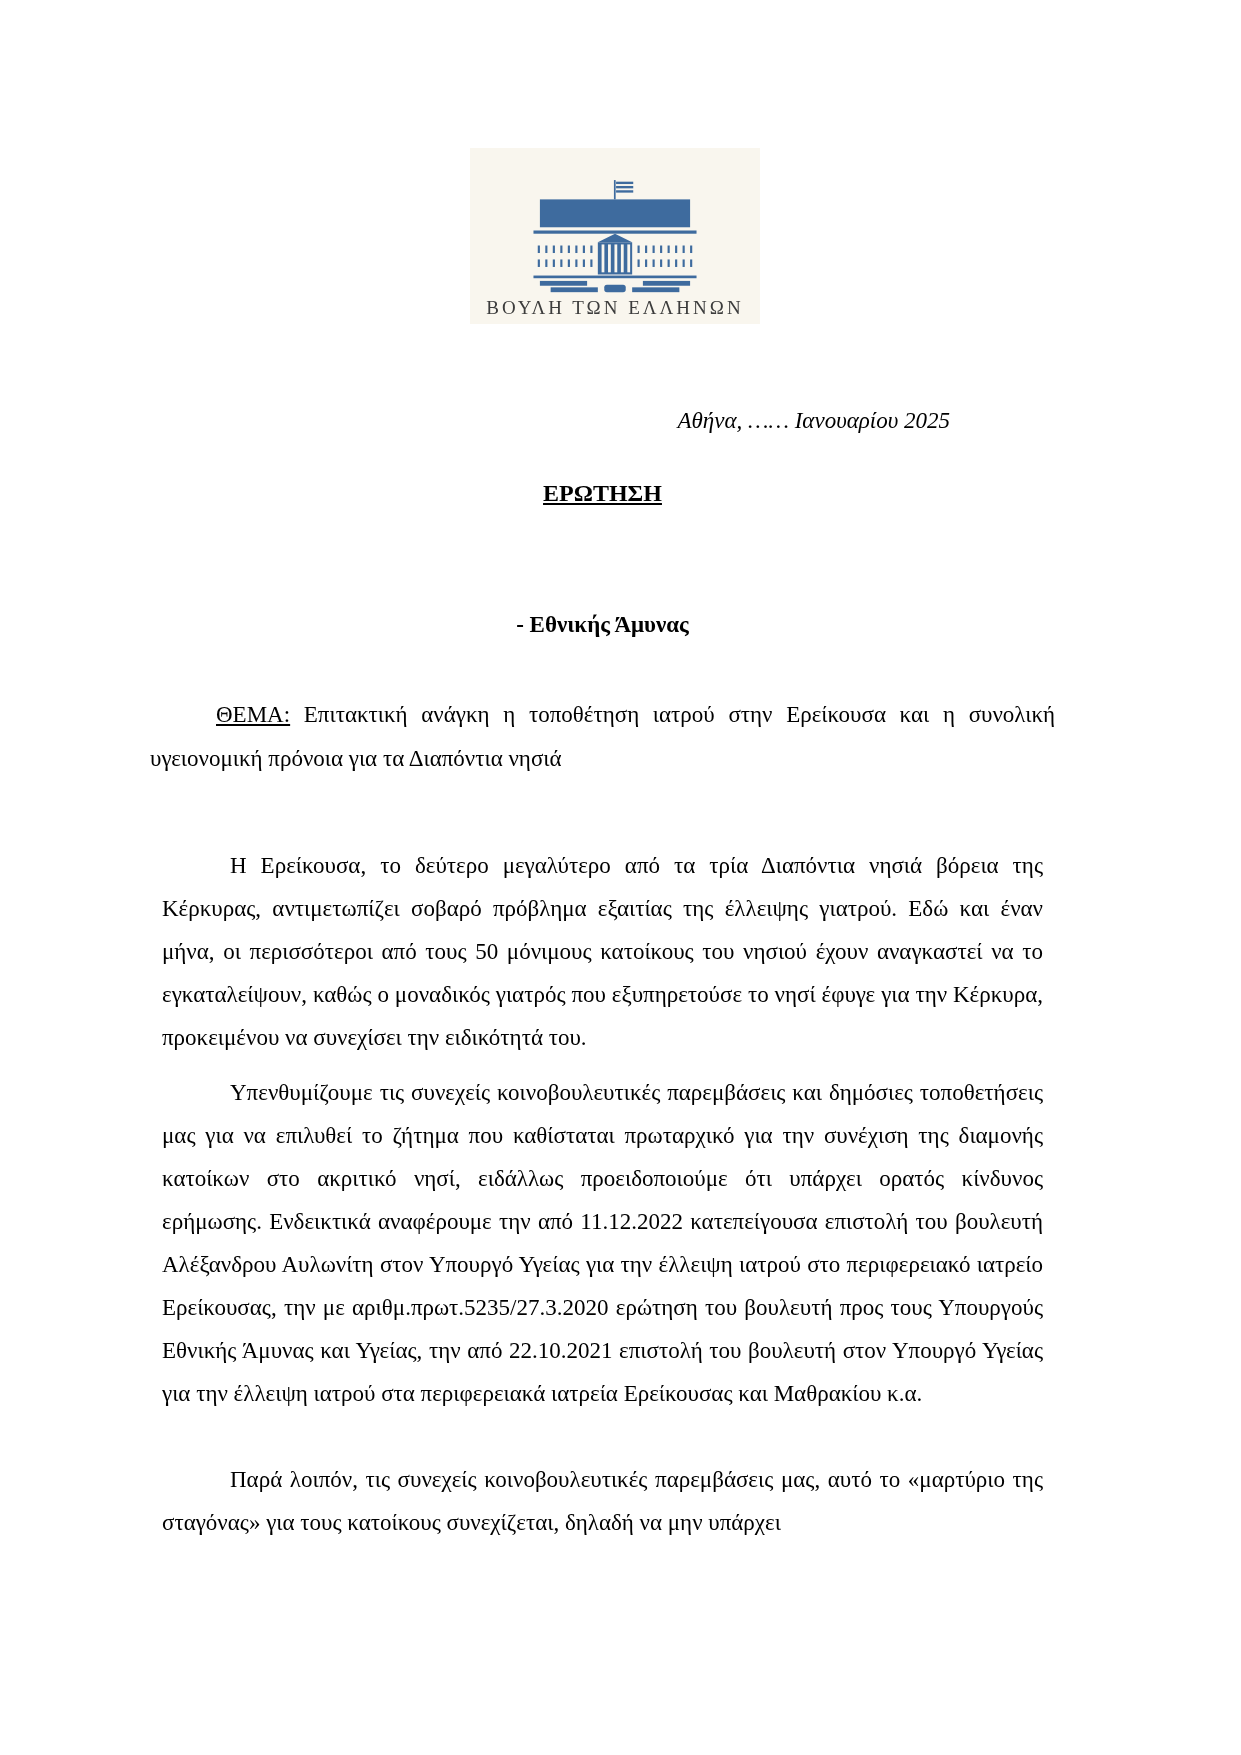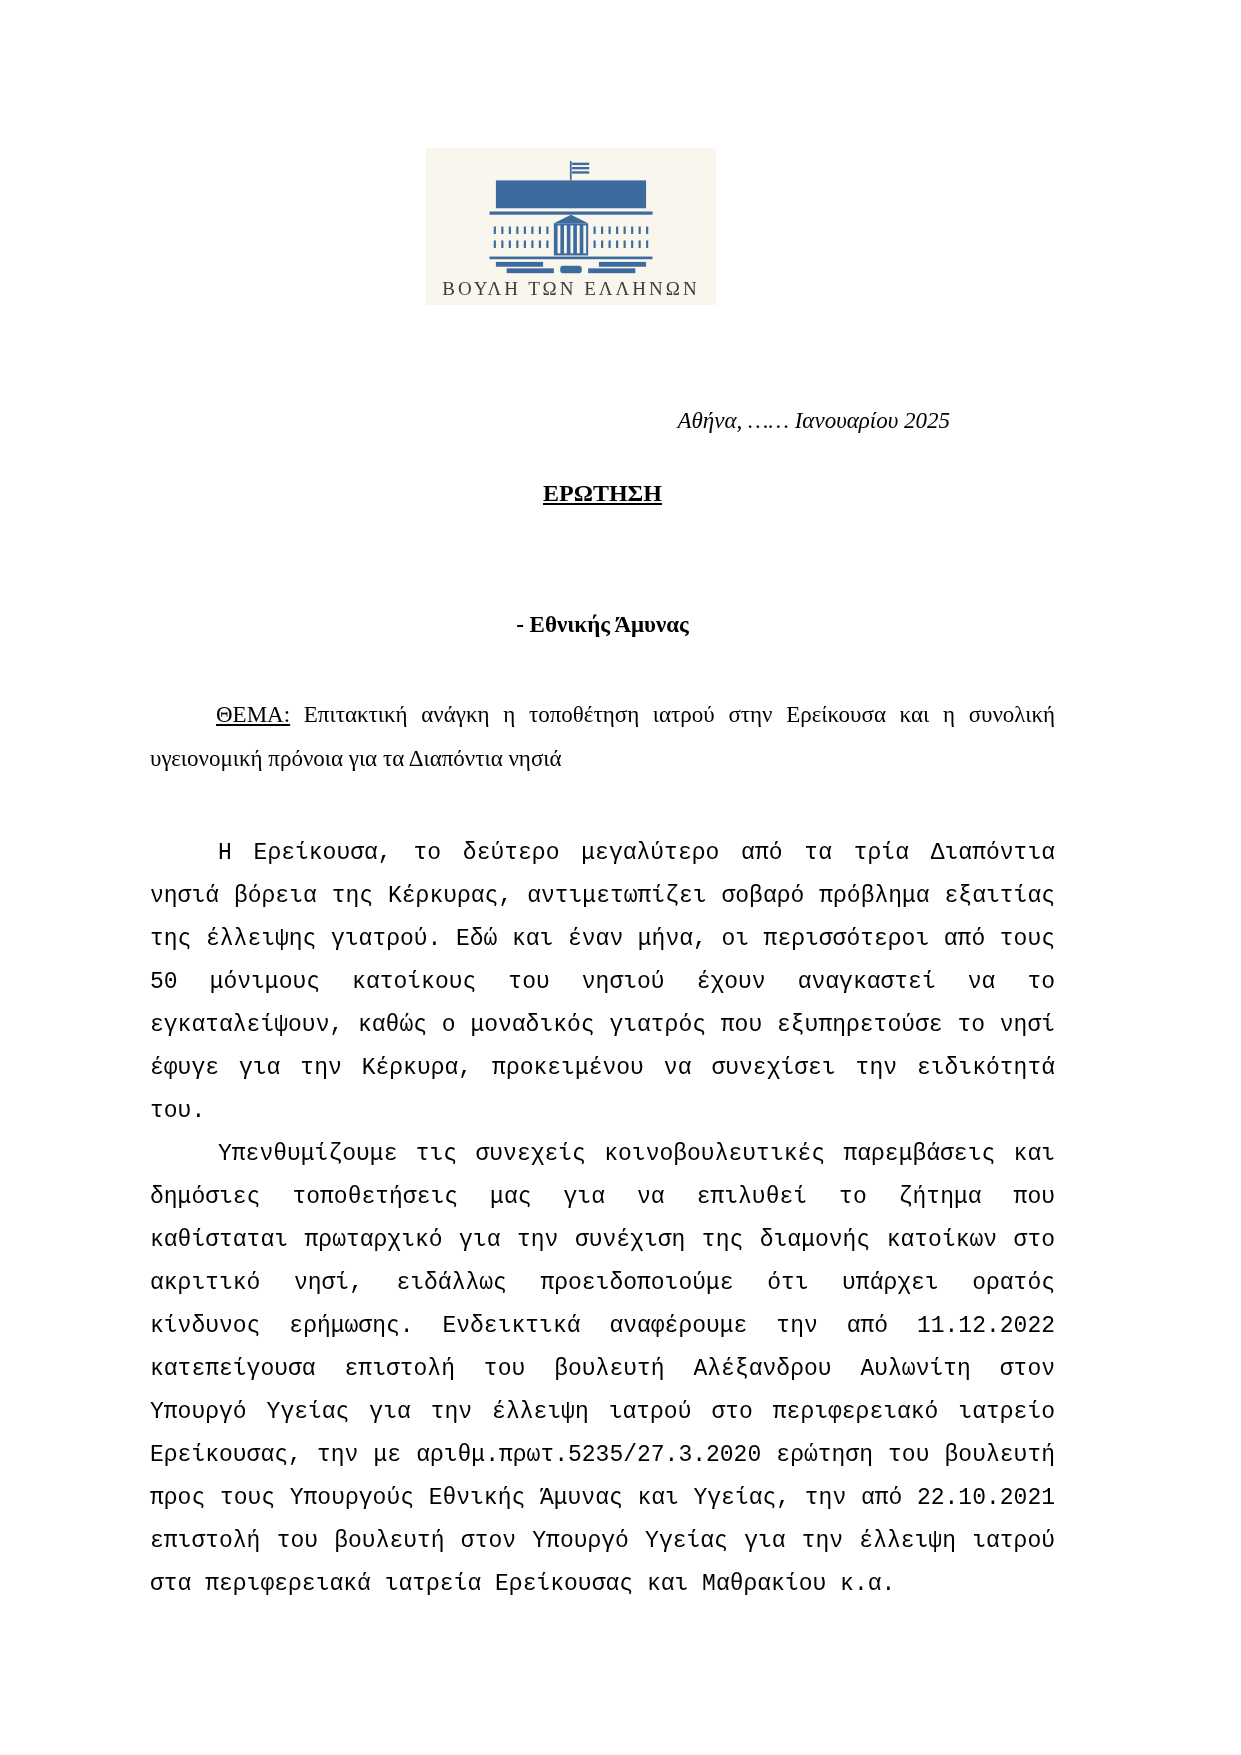--- a/index.html
+++ b/index.html
@@ -6,22 +6,22 @@
   body {
     width: 1241px; height: 1755px;
     background: #ffffff;
     font-family: "Liberation Serif", serif;
     color: #000000;
   }
   .page { position: relative; width: 1241px; height: 1755px; overflow: hidden; }
 
   
   .logo-block {
-    position: absolute; left: 426px; top: 148px;
-    width: 290px; height: 157px;
+    position: absolute; left: 470px; top: 148px;
+    width: 290px; height: 176px;
     background: #f9f6ee;
     display: flex; flex-direction: column; align-items: center; justify-content: flex-end;
     padding-bottom: 5px; box-sizing: border-box;
   }
   .logo-svg { display: block; width: 220px; height: 118px; }
   .logo-caption {
     font-size: 19px; letter-spacing: 3px; color: #3c3c3c;
     white-space: nowrap; line-height: 22px;
   }
 
@@ -47,21 +47,21 @@
     font-weight: normal; font-size: 23px; line-height: 44px;
     text-align: justify; text-indent: 66px; margin: 0;
   }
   .subject-label { text-decoration: underline; }
 
   
   .body-text {
     position: absolute; left: 150px; top: 832px; width: 905px;
     font-size: 23px; line-height: 43px; text-align: justify;
   }
-  .body-text p { margin: 0; text-indent: 68px; font-family: Liberation Mono, monospace; }
+  .body-text p { margin: 12px; text-indent: 68px; }
   .body-text p.gap-before { margin-top: 43px; }
 </style>
 </head>
 <body>
 
 <div class="page">
 
   <div class="logo-block">
     <svg class="logo-svg" viewBox="0 0 200 110">
       <g fill="#3e6b9e">
@@ -137,15 +137,16 @@
   <div class="date-line">Αθήνα, …… Ιανουαρίου 2025</div>
 
   <div class="center-line doc-title">ΕΡΩΤΗΣΗ</div>
   <div class="center-line recipient-1">- Εθνικής Άμυνας</div>
 
   <p class="subject"><span class="subject-label">ΘΕΜΑ:</span><span> Επιτακτική ανάγκη η τοποθέτηση ιατρού στην Ερείκουσα και η συνολική υγειονομική πρόνοια για τα Διαπόντια νησιά</span></p>
 
   <div class="body-text">
     <p>Η Ερείκουσα, το δεύτερο μεγαλύτερο από τα τρία Διαπόντια νησιά βόρεια της Κέρκυρας, αντιμετωπίζει σοβαρό πρόβλημα εξαιτίας της έλλειψης γιατρού. Εδώ και έναν μήνα, οι περισσότεροι από τους 50 μόνιμους κατοίκους του νησιού έχουν αναγκαστεί να το εγκαταλείψουν, καθώς ο μοναδικός γιατρός που εξυπηρετούσε το νησί έφυγε για την Κέρκυρα, προκειμένου να συνεχίσει την ειδικότητά του.</p>
     <p>Υπενθυμίζουμε τις συνεχείς κοινοβουλευτικές παρεμβάσεις και δημόσιες τοποθετήσεις μας για να επιλυθεί το ζήτημα που καθίσταται πρωταρχικό για την συνέχιση της διαμονής κατοίκων στο ακριτικό νησί, ειδάλλως προειδοποιούμε ότι υπάρχει ορατός κίνδυνος ερήμωσης. Ενδεικτικά αναφέρουμε την από 11.12.2022 κατεπείγουσα επιστολή του βουλευτή Αλέξανδρου Αυλωνίτη στον Υπουργό Υγείας για την έλλειψη ιατρού στο περιφερειακό ιατρείο Ερείκουσας, την με αριθμ.πρωτ.5235/27.3.2020 ερώτηση του βουλευτή προς τους Υπουργούς Εθνικής Άμυνας και Υγείας, την από 22.10.2021 επιστολή του βουλευτή στον Υπουργό Υγείας για την  έλλειψη ιατρού στα περιφερειακά ιατρεία Ερείκουσας και Μαθρακίου κ.α.</p>
+    <p class="gap-before">Παρά λοιπόν, τις συνεχείς κοινοβουλευτικές παρεμβάσεις μας, αυτό το «μαρτύριο της σταγόνας» για τους κατοίκους συνεχίζεται, δηλαδή να μην υπάρχει</p>
   </div>
 
 </div>
 
 </body></html>

